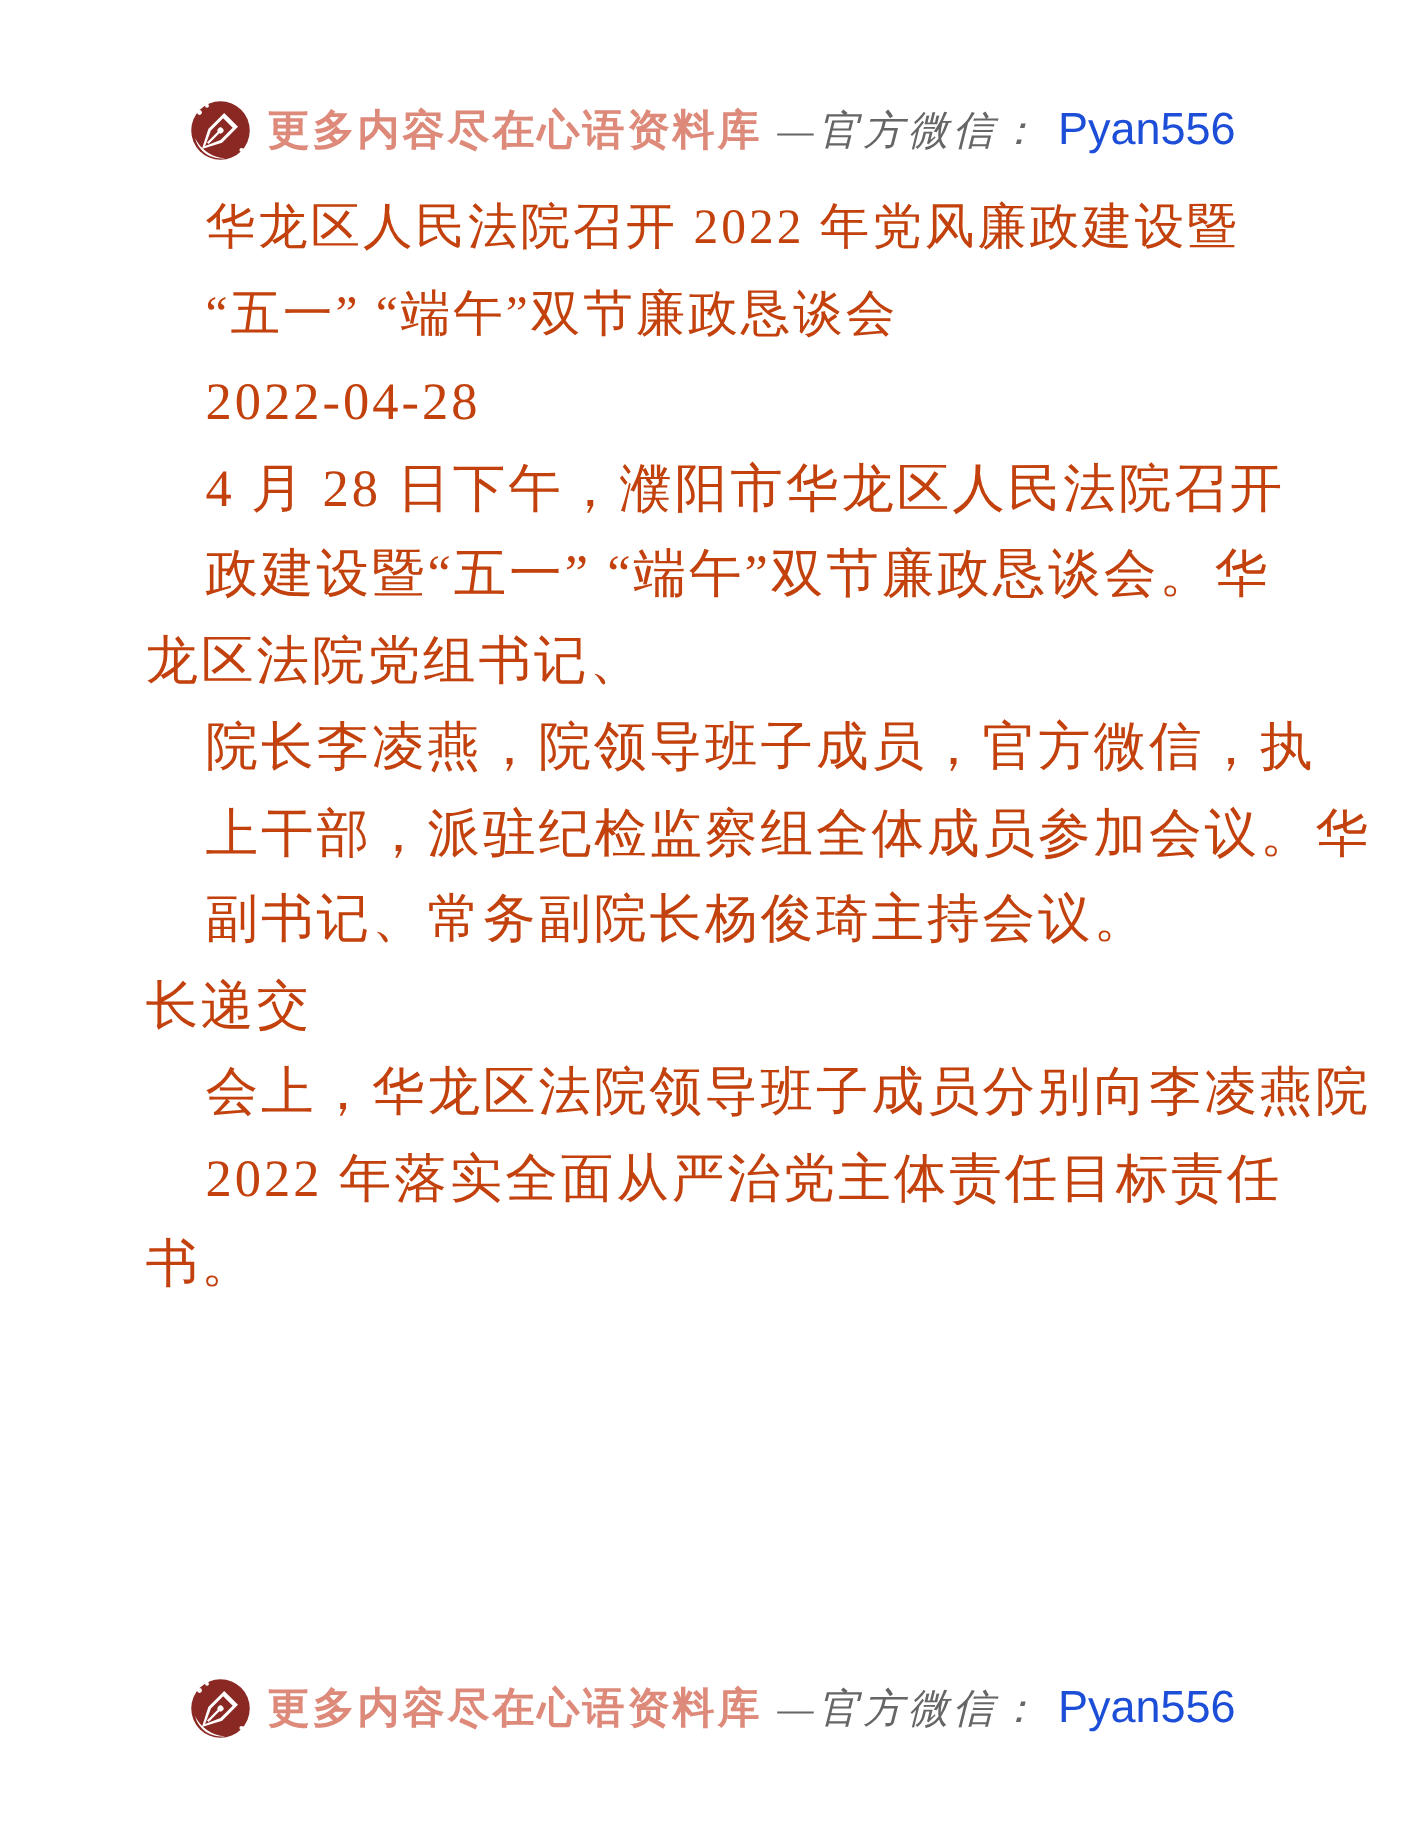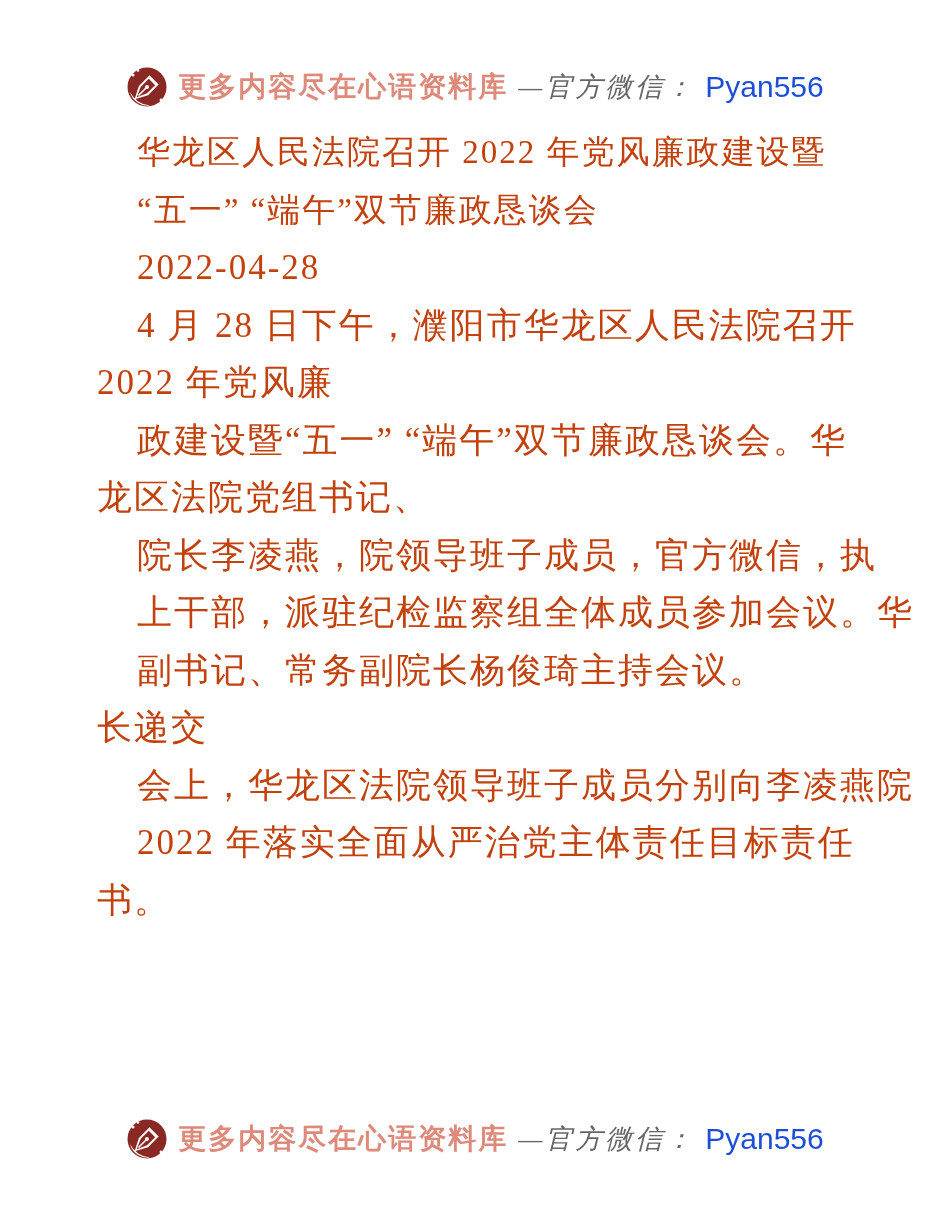--- a/index.html
+++ b/index.html
@@ -94,21 +94,20 @@
       <span class="wm-label">—官方微信：</span>
       <span class="wm-id">Pyan556</span>
   </div>
 
   <div class="content">
     <div class="line title indent">华龙区人民法院召开 2022 年党风廉政建设暨</div>
     <div class="line title indent">“五一” “端午”双节廉政恳谈会</div>
     <div class="line indent">2022-04-28</div>
     <div id="doc-lines">
         <div class="line indent">4 月 28 日下午，濮阳市华龙区人民法院召开</div>
-        <div class="line">2022 年党风廉</div>
         <div class="line indent">政建设暨“五一” “端午”双节廉政恳谈会。华</div>
         <div class="line">龙区法院党组书记、</div>
         <div class="line indent">院长李凌燕，院领导班子成员，官方微信，执</div>
         <div class="line indent">上干部，派驻纪检监察组全体成员参加会议。华</div>
         <div class="line indent">副书记、常务副院长杨俊琦主持会议。</div>
         <div class="line">长递交</div>
         <div class="line indent">会上，华龙区法院领导班子成员分别向李凌燕院</div>
         <div class="line indent">2022 年落实全面从严治党主体责任目标责任</div>
         <div class="line">书。</div>
       </div>

